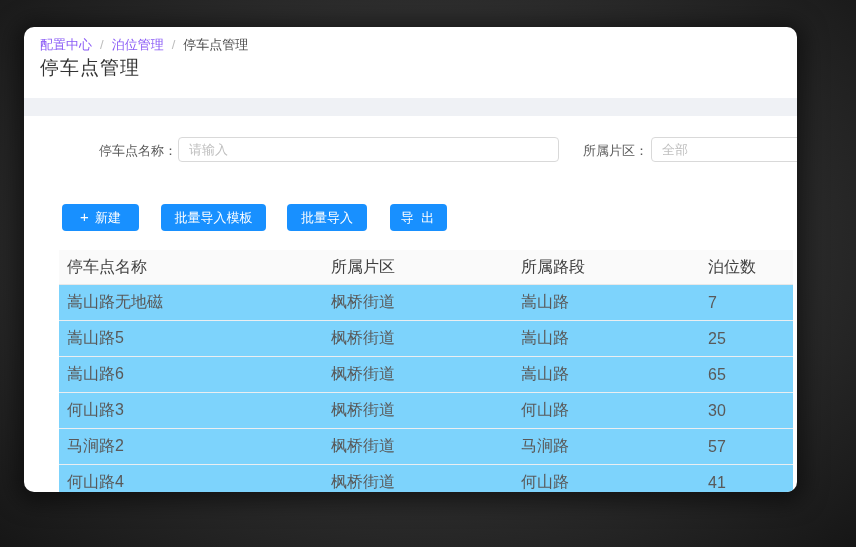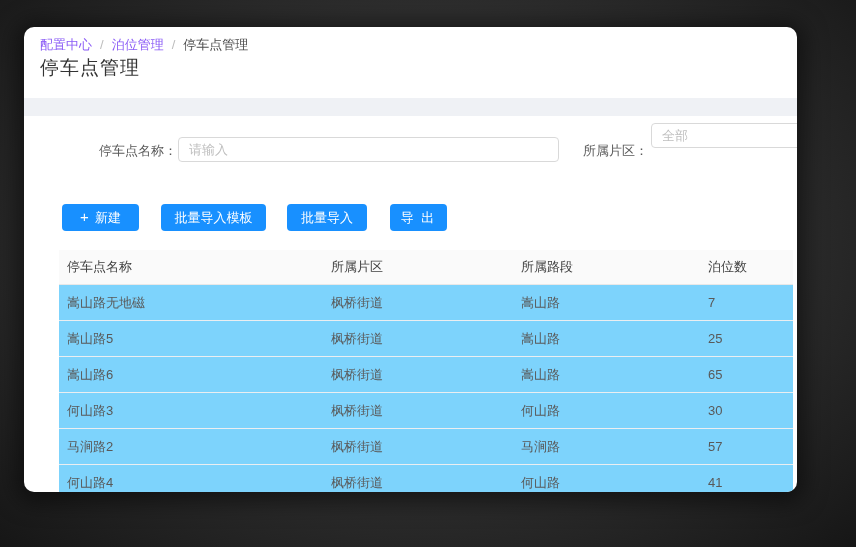--- a/index.html
+++ b/index.html
@@ -28,39 +28,39 @@
   .filter-label{position:absolute;top:114px;height:20px;line-height:20px;font-size:13px;color:#595959;text-align:right;white-space:nowrap;}
   .filter-label.name{left:16px;width:137px;}
   .filter-label.area{left:520px;width:104px;}
   .txt-input{
     position:absolute;left:154px;top:110px;width:381px;height:25px;box-sizing:border-box;
     border:1px solid #d9d9d9;border-radius:4px;padding:0 10px;font-size:13px;color:#595959;
     outline:none;background:#fff;font-family:inherit;
   }
   .txt-input::placeholder{color:#bfbfbf;}
   .select-box{
-    position:absolute;left:627px;top:96px;width:195px;height:25px;box-sizing:border-box;
+    position:absolute;left:627px;top:110px;width:195px;height:25px;box-sizing:border-box;
     border:1px solid #d9d9d9;border-radius:4px;padding:0 10px;font-size:13px;
     line-height:23px;color:#bfbfbf;background:#fff;cursor:pointer;white-space:nowrap;
   }
   
   .btn{
     position:absolute;top:177px;height:27px;border:none;border-radius:4px;
     background:#1890ff;color:#fff;font-size:13px;line-height:27px;text-align:center;
     cursor:pointer;padding:0;font-family:inherit;display:flex;align-items:center;justify-content:center;gap:6px;
   }
   .btn .plus{font-size:15px;font-weight:400;line-height:1;position:relative;top:-1px;}
   .btn.new{left:38px;width:77px;}
   .btn.tpl{left:137px;width:105px;}
   .btn.imp{left:263px;width:80px;}
   .btn.exp{left:366px;width:57px;letter-spacing:2px;text-align:center;}
   
   table.grid{
     position:absolute;left:35px;top:223px;width:734px;border-collapse:collapse;table-layout:fixed;
-    font-size:13px;
+    font-size:16px;
   }
   table.grid th{
     background:#fafafa;height:34px;text-align:left;font-weight:500;color:#404040;
     padding:0 0 0 8px;border-bottom:1px solid #e8e8e8;white-space:nowrap;overflow:hidden;
   }
   table.grid td{
     height:35px;color:#595959;padding:0 0 0 8px;border-bottom:1px solid #ebeef1;
     white-space:nowrap;overflow:hidden;background:#7dd3fc;
   }
   table.grid tr{cursor:default;}

